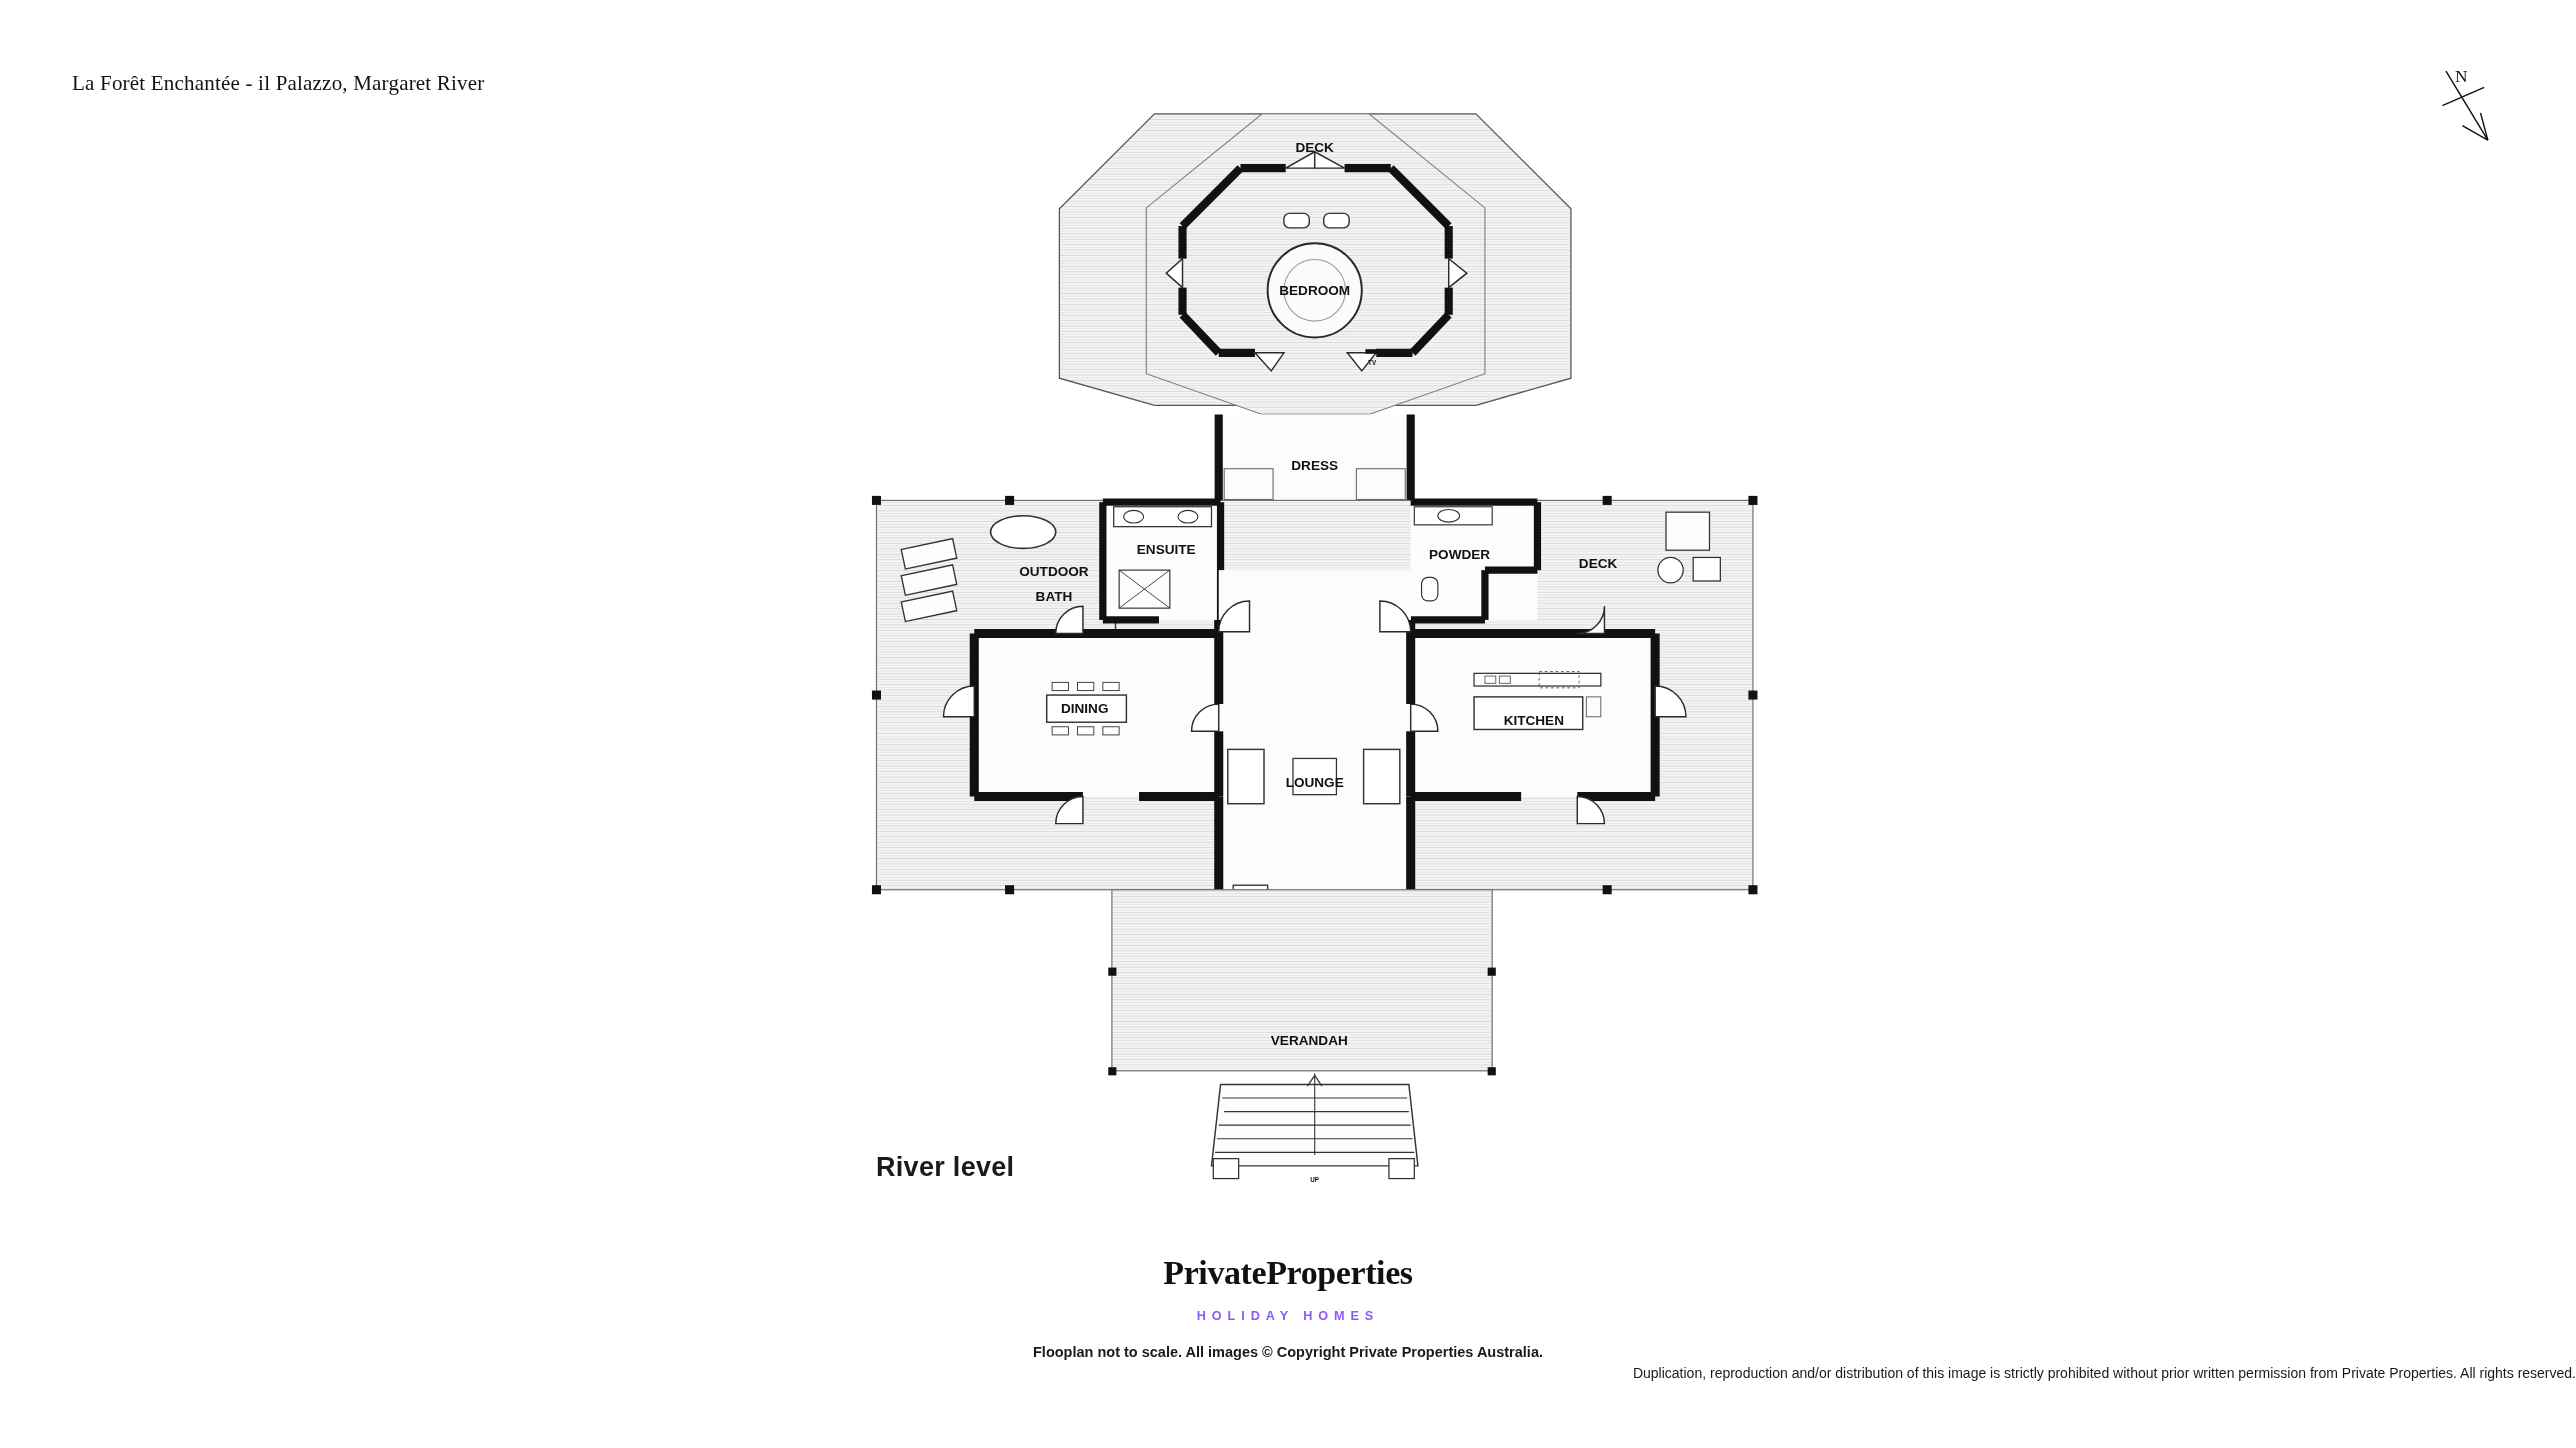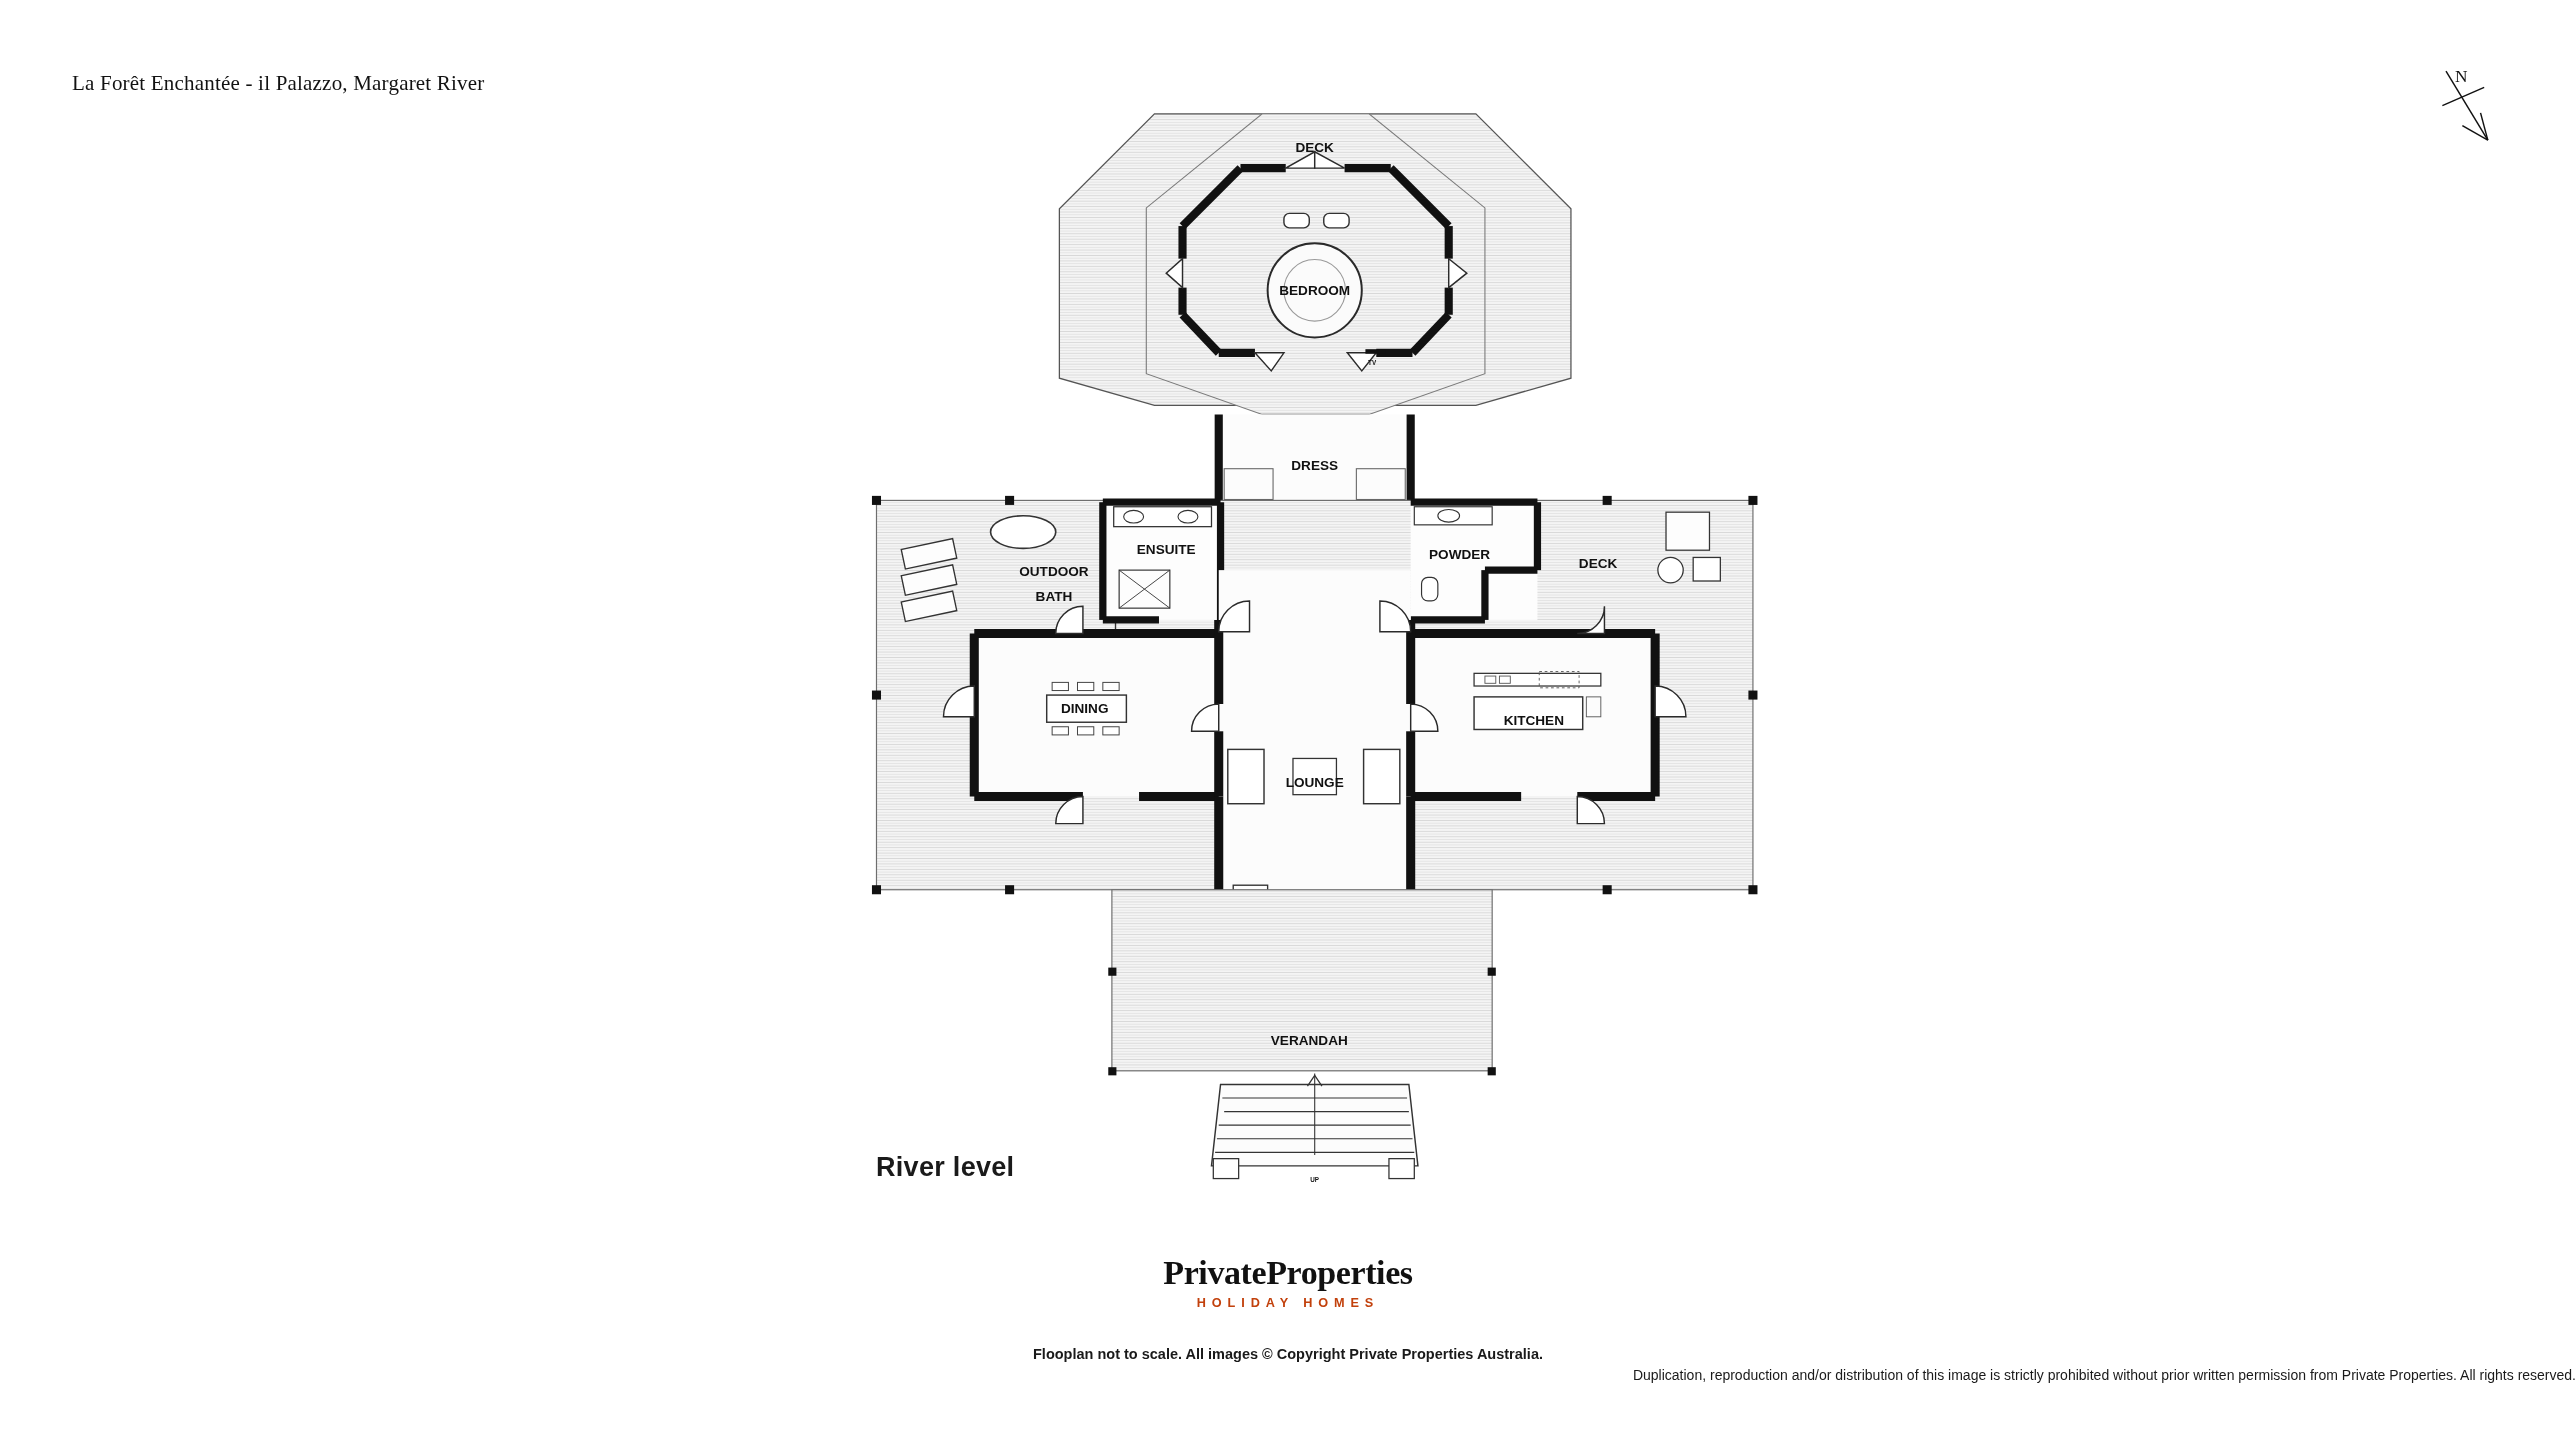--- a/index.html
+++ b/index.html
@@ -66,28 +66,28 @@
     text-align: center;
   }
   .brand {
     font-family: "Liberation Serif", serif;
     font-size: 34px;
     font-weight: bold;
     letter-spacing: -0.4px;
     color: #111;
   }
   .brand-sub {
-    margin-top: 4px;
+    margin-top: 17px;
     font-size: 12.7px;
     font-weight: bold;
     letter-spacing: 5.9px;
-    color: #c2410c;
+    color: #8b5cf6;
   }
   .legal {
-    margin-top: 33px;
+    margin-top: 18px;
     font-size: 14.5px;
     font-weight: bold;
     color: #1a1a1a;
     line-height: 1.55;
   }
   .legal .line2 {
     font-weight: normal;
     font-size: 14px;
     text-align: right;
   }

